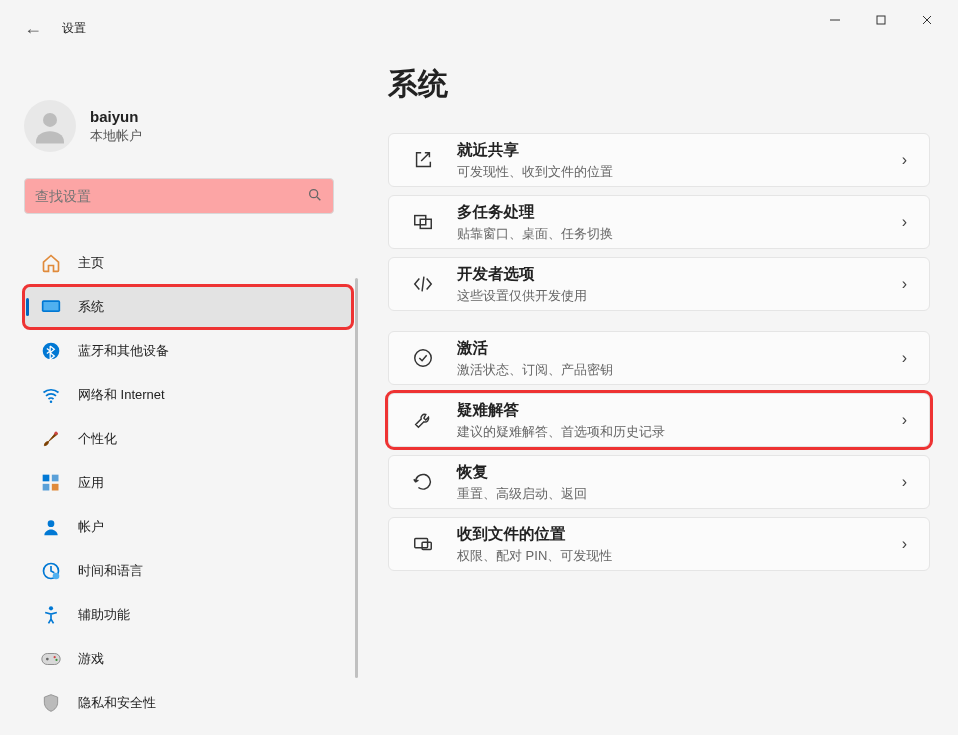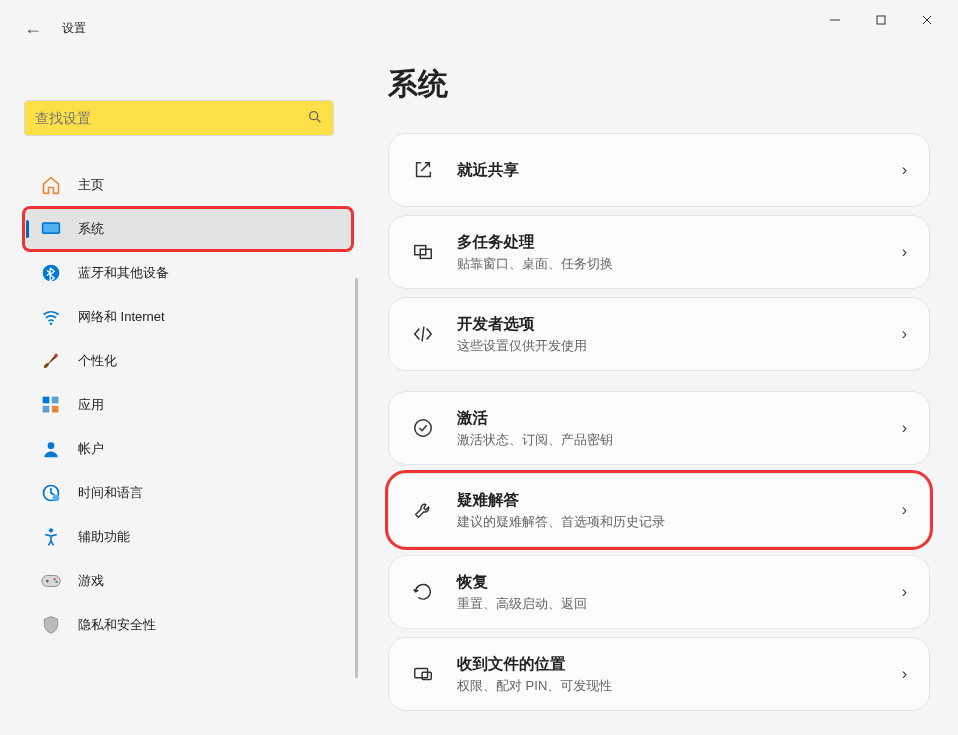--- a/index.html
+++ b/index.html
@@ -14,37 +14,37 @@
 
     .container { display: flex; height: calc(100% - 48px); }
 
     .sidebar { width: 360px; padding-top: 60px; padding-left: 24px; padding-right: 8px; position: relative; }
     .user-block { display: flex; align-items: center; gap: 14px; margin-bottom: 26px; margin-left: 0px; }
     .avatar { width: 52px; height: 52px; border-radius: 50%; background: #e8e8e8; display: flex; align-items: center; justify-content: center; }
     .avatar svg { width: 42px; height: 42px; }
     .user-text .uname { font-size: 15px; font-weight: 600; color: #222; }
     .user-text .utype { font-size: 13px; color: #555; margin-top: 2px; }
 
-    .search-box { display: flex; align-items: center; background: #fde047; border: 1px solid #d8d8d8; border-radius: 4px; height: 36px; padding: 0 10px; margin-bottom: 28px; margin-right: 18px; }
+    .search-box { display: flex; align-items: center; background: #fca5a5; border: 1px solid #d8d8d8; border-radius: 4px; height: 36px; padding: 0 10px; margin-bottom: 28px; margin-right: 18px; }
     .search-box input { flex: 1; border: none; background: transparent; outline: none; font-size: 14px; color: #555; }
     .search-icon { color: #666; font-size: 15px; }
 
     .nav { display: flex; flex-direction: column; gap: 2px; position: relative; }
     .nav-item { display: flex; align-items: center; gap: 16px; height: 42px; padding-left: 16px; border-radius: 6px; cursor: pointer; position: relative; }
     .nav-item.selected { background: #e3e3e3; }
     .nav-item.selected::before { content: ''; position: absolute; left: 2px; top: 12px; bottom: 12px; width: 3px; background: #0067c0; border-radius: 2px; }
     .nav-ico { width: 22px; height: 22px; display: flex; align-items: center; justify-content: center; }
     .nav-label { font-size: 13px; color: #222; }
     .sidebar-scroll-track { position: absolute; right: 2px; top: 238px; width: 3px; height: 400px; background: #c0c0c0; border-radius: 2px; }
     .highlight-red { outline: 3px solid #e33; outline-offset: -1px; }
 
     .main { flex: 1; padding: 24px 28px 0 28px; overflow-y: auto; }
     .page-title { font-size: 30px; font-weight: 600; color: #222; margin-bottom: 28px; }
     .cards { display: flex; flex-direction: column; gap: 8px; }
-    .card { background: #fbfbfb; border: 1px solid #e5e5e5; border-radius: 18px; height: 74px; display: flex; align-items: center; padding: 0 22px; cursor: pointer; position: relative; }
+    .card { background: #fbfbfb; border: 1px solid #e5e5e5; border-radius: 6px; height: 54px; display: flex; align-items: center; padding: 0 22px; cursor: pointer; position: relative; }
     .card.gap-before { margin-top: 12px; }
     .card-ico { width: 24px; height: 24px; margin-right: 22px; display: flex; align-items: center; justify-content: center; color: #333; }
     .card-text { flex: 1; }
     .card-title { font-size: 15.5px; font-weight: 600; color: #222; }
     .card-sub { font-size: 13px; color: #666; margin-top: 2px; }
     .chevron { color: #444; font-size: 16px; }
     .card.highlight-red { outline: 3px solid #e33; outline-offset: 0; }
 
     
   </style>
@@ -70,20 +70,32 @@
     </div>
 </div>
 
 <div class="header-row">
   <span class="back-arrow">←</span>
   <span class="app-title">设置</span>
 </div>
 
 <div class="container">
   <aside class="sidebar">
+    <div class="user-block">
+      <div class="avatar">
+        <svg viewBox="0 0 24 24">
+            <circle cx="12" cy="8.5" r="4" fill="#bdbdbd"></circle>
+            <path d="M4 21c0-4 4-6 8-6s8 2 8 6v1H4z" fill="#bdbdbd"></path>
+          </svg>
+      </div>
+      <div class="user-text">
+        <div class="uname">baiyun</div>
+        <div class="utype">本地帐户</div>
+      </div>
+    </div>
 
     <div class="search-box">
       <input type="text" placeholder="查找设置" style="">
       <span class="search-icon">
         <svg width="16" height="16" viewBox="0 0 24 24" fill="none">
             <circle cx="10" cy="10" r="6" stroke="#666" stroke-width="2"></circle>
             <line x1="15" y1="15" x2="20" y2="20" stroke="#666" stroke-width="2"></line>
           </svg>
       </span>
     </div>
@@ -211,20 +223,21 @@
 
     <div class="cards">
       <div class="card">
         <span class="card-ico">
             <svg width="22" height="22" viewBox="0 0 24 24" fill="none" stroke="#333" stroke-width="1.6">
               <path d="M14 4h5v5M19 4l-9 9M10 4H5v15h15v-5"></path>
             </svg>
           </span>
         <div class="card-text">
           <div class="card-title">就近共享</div>
+          <div class="card-sub">可发现性、收到文件的位置</div>
         </div>
         <span class="chevron">›</span>
       </div>
 
       <div class="card">
         <span class="card-ico">
             <svg width="22" height="22" viewBox="0 0 24 24" fill="none" stroke="#333" stroke-width="1.6">
               <rect x="3" y="5" width="12" height="10"></rect>
               <rect x="9" y="9" width="12" height="10"></rect>
             </svg>

